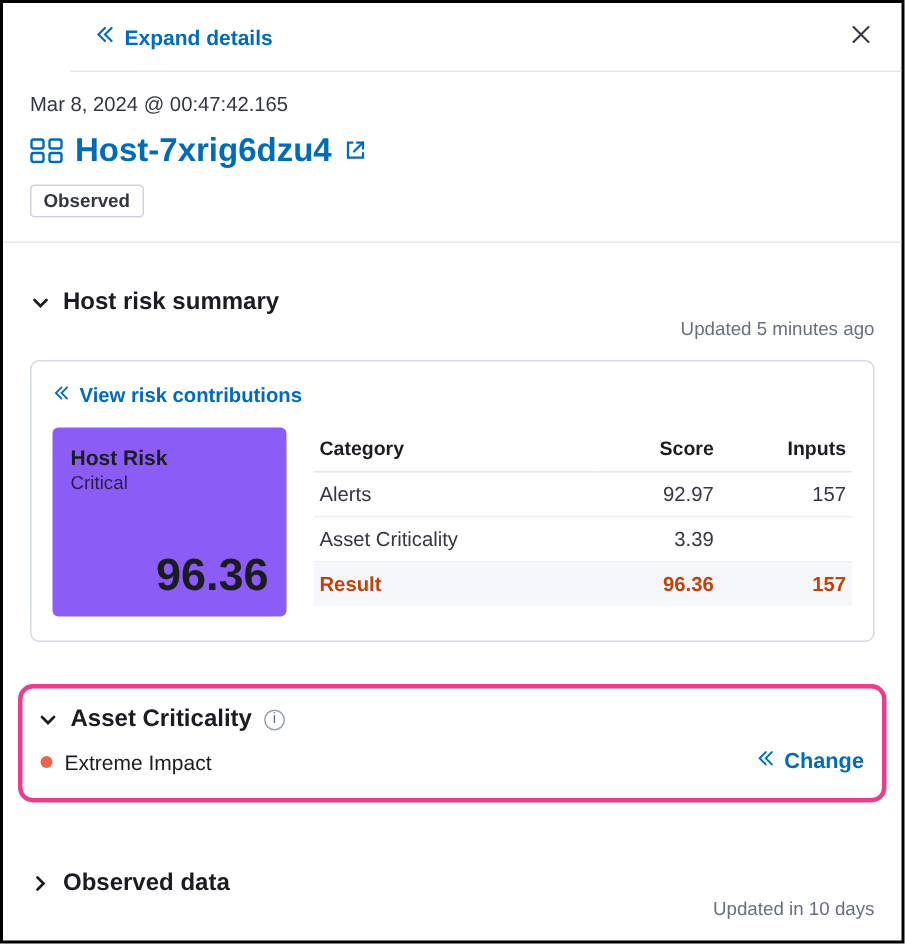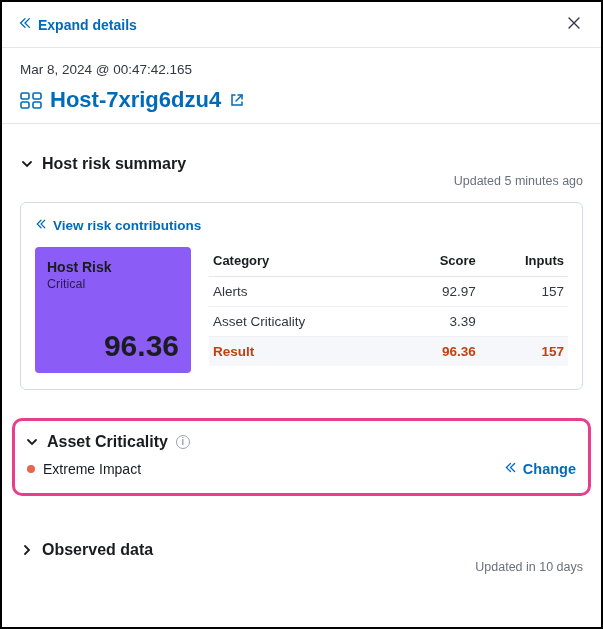--- a/index.html
+++ b/index.html
@@ -13,20 +13,21 @@
     border: 2px solid #000;
     overflow: hidden;
     position: relative;
   }
   .header-row {
     display: flex;
     align-items: center;
     justify-content: space-between;
     padding: 10px 16px 10px 16px;
     border-bottom: 1px solid #e3e6ef;
+    margin-left: 45px;
   }
   .expand-link {
     display: inline-flex;
     align-items: center;
     gap: 6px;
     color: #006bb8;
     font-weight: 600;
     font-size: 14px;
     cursor: pointer;
   }
@@ -180,20 +181,21 @@
     <span class="host-name">Host-7xrig6dzu4</span>
     <span class="ext-icon">
       <svg width="16" height="16" viewBox="0 0 16 16">
         <path d="M6 3 H3 V13 H13 V10" fill="none" stroke="#006bb8" stroke-width="1.5" stroke-linecap="round"></path>
         <path d="M9 3 H13 V7" fill="none" stroke="#006bb8" stroke-width="1.5" stroke-linecap="round"></path>
         <path d="M13 3 L7 9" stroke="#006bb8" stroke-width="1.5" stroke-linecap="round"></path>
       </svg>
     </span>
   </div>
 
+  <span class="badge-observed">Observed</span>
 
   <div class="section-divider"></div>
 
   
   <div class="section">
     <div class="section-header">
       <div class="section-title-wrap">
         <span class="chevron">
           <svg width="14" height="14" viewBox="0 0 14 14">
               <path d="M3 5 L7 9 L11 5" stroke="#1a1c21" stroke-width="1.8" fill="none" stroke-linecap="round"></path>

